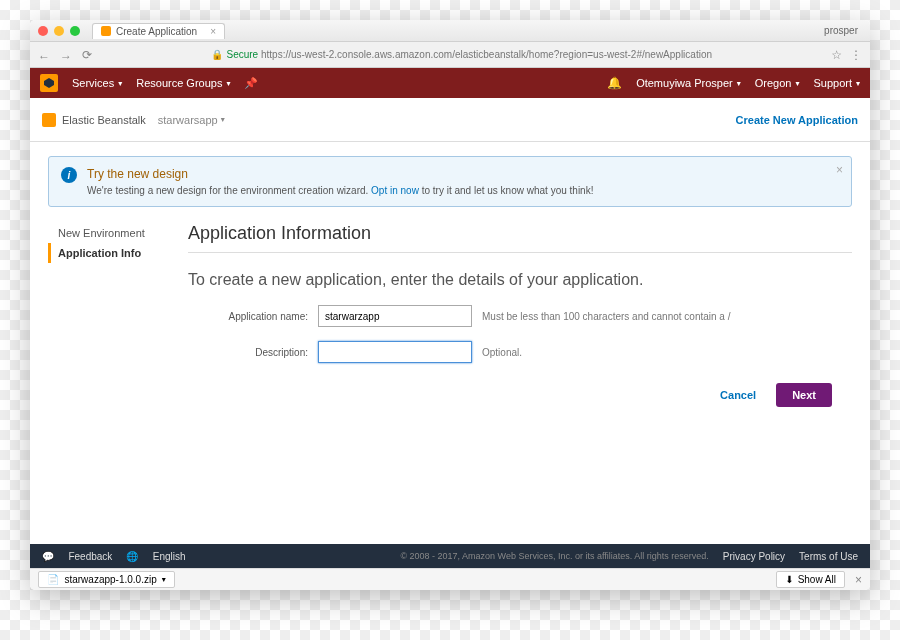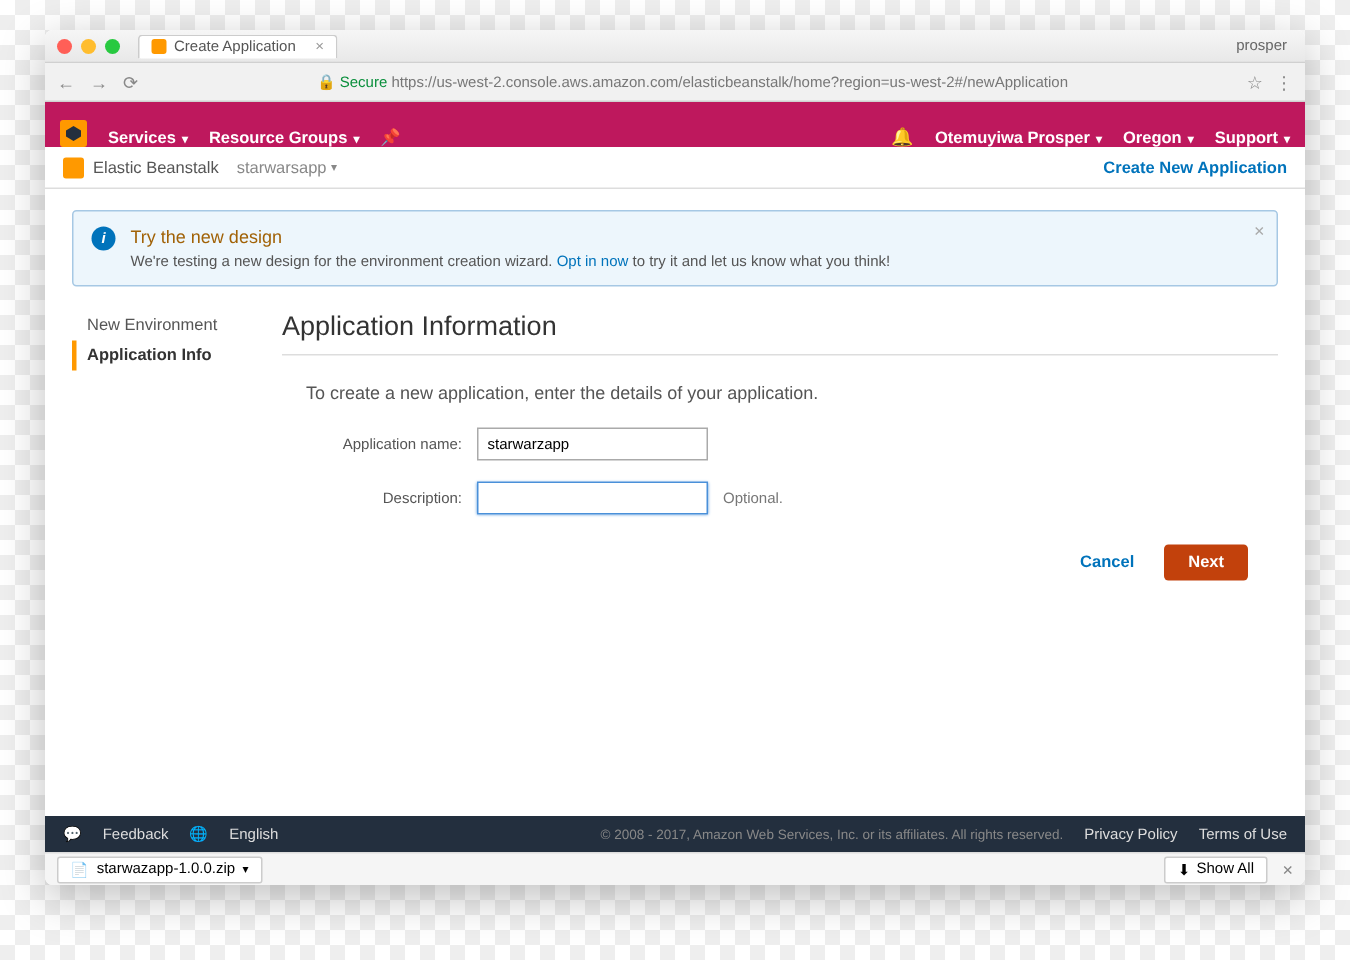--- a/index.html
+++ b/index.html
@@ -12,54 +12,54 @@
 .tab { margin-left: 12px; display: flex; align-items: center; gap: 5px; font-size: 10px; color: #555; background:#fff; border:1px solid #ccc; border-bottom:none; padding:2px 8px; border-radius:3px 3px 0 0;}
 .tab .fav { width:10px;height:10px;background:#f90;border-radius:2px;}
 .tab-close{color:#999;margin-left:8px;}
 .titlebar-right{margin-left:auto;font-size:10px;color:#666;padding-right:4px;}
 .urlbar { height: 26px; background:#f1f1f1; border-bottom:1px solid #d0d0d0; display:flex; align-items:center; padding:0 8px; gap:8px;}
 .nav-icons { display:flex; gap:10px; color:#888; font-size:12px;}
 .url { flex:1; font-size:10px; color:#777;text-align:center;}
 .url .secure{color:#0a8f3c; font-size:10px;}
 .url .green-lock{color:#0a8f3c;}
 .url-star{color:#888;font-size:12px;}
-.aws-header{height:30px;background:#be185d;display:flex;align-items:flex-end;color:#fff;padding:0 10px;gap:14px;font-size:11px;font-weight:bold;}
+.aws-header{height:30px;background:#7f1d1d;display:flex;align-items:center;color:#fff;padding:0 10px;gap:14px;font-size:11px;}
 .aws-logo{width:18px;height:18px;background:#f90;border-radius:2px;display:flex;align-items:center;justify-content:center;}
 .aws-menu{display:flex;align-items:center;gap:4px;cursor:pointer;}
 .caret{font-size:8px;}
 .aws-star{font-size:11px;}
 .aws-spacer{flex:1;}
 .aws-bell{font-size:12px;}
-.sub-header{height:28px;background:#fff;border-bottom:1px solid #ddd;display:flex;align-items:center;padding:0 12px;font-size:11px;}
+.sub-header{height:44px;background:#fff;border-bottom:1px solid #ddd;display:flex;align-items:center;padding:0 12px;font-size:11px;}
 .eb-logo{width:14px;height:14px;background:#f90;margin-right:6px;border-radius:2px;}
 .sub-header .bc{color:#555;margin-right:12px;}
 .sub-header .bc-app{color:#888;display:flex;align-items:center;gap:3px;}
 .sub-header .cna{margin-left:auto;color:#0073bb;font-weight:bold;}
 .content{padding:14px 18px 0 18px;}
 .alert{border:1px solid #a6c8e4;background:#edf6fc;border-radius:3px;padding:10px 12px;display:flex;gap:10px;position:relative;}
 .alert-icon{width:16px;height:16px;border-radius:50%;background:#0073bb;color:#fff;display:flex;align-items:center;justify-content:center;font-size:10px;font-style:italic;font-weight:bold;flex-shrink:0;}
 .alert-title{color:#a16207;font-size:12px;margin-bottom:4px;}
 .alert-body{font-size:10px;color:#555;}
 .alert-link{color:#0073bb;}
 .alert-close{position:absolute;right:8px;top:6px;color:#aaa;font-size:12px;}
 .main-area{display:flex;margin-top:16px;gap:0;}
 .sidebar{width:130px;font-size:11px;}
 .side-item{padding:4px 0 4px 10px;color:#555;}
 .side-item.active{border-left:3px solid #f90;font-weight:bold;color:#333;padding-left:7px;}
 .main-panel{flex:1;padding-left:10px;}
 .main-title{font-size:18px;font-weight:300;color:#333;border-bottom:1px solid #ddd;padding-bottom:8px;margin-bottom:18px;}
-.intro{font-size:12px;color:#555;margin-bottom:16px;margin-left:16px;}
+.intro{font-size:16px;color:#555;margin-bottom:16px;}
 .form-row{display:flex;align-items:center;margin-bottom:14px;}
 .form-label{width:130px;text-align:right;padding-right:10px;font-size:10px;color:#555;}
 .form-input{width:154px;height:22px;border:1px solid #aaa;padding:2px 6px;font-size:10px;}
 .form-input.focused{border:1px solid #4a90d9;box-shadow:0 0 2px #4a90d9;}
 .form-hint{font-size:10px;color:#777;margin-left:10px;}
 .btn-row{display:flex;justify-content:flex-end;gap:10px;padding-right:20px;margin-top:20px;}
 .btn-cancel{color:#0073bb;font-size:11px;font-weight:bold;background:none;border:none;cursor:pointer;padding:6px 10px;}
-.btn-next{background:#c2410c;color:#fff;border:none;padding:6px 16px;font-size:11px;font-weight:bold;border-radius:3px;cursor:pointer;}
+.btn-next{background:#701a75;color:#fff;border:none;padding:6px 16px;font-size:11px;font-weight:bold;border-radius:3px;cursor:pointer;}
 .footer{position:absolute;bottom:22px;left:0;right:0;height:24px;background:#232f3e;color:#ddd;display:flex;align-items:center;padding:0 12px;font-size:10px;gap:14px;}
 .footer-link{color:#ddd;}
 .footer-spacer{flex:1;}
 .footer-copy{color:#888;font-size:9px;}
 .dl-bar{position:absolute;bottom:0;left:0;right:0;height:22px;background:#f5f5f5;border-top:1px solid #ddd;display:flex;align-items:center;padding:0 8px;font-size:10px;}
 .dl-item{border:1px solid #ccc;background:#fff;padding:2px 8px;display:flex;align-items:center;gap:5px;border-radius:2px;}
 .dl-spacer{flex:1;}
 .show-all{border:1px solid #ccc;background:#fff;padding:2px 8px;display:flex;align-items:center;gap:4px;border-radius:2px;}
 .dl-close{margin-left:10px;color:#888;font-size:12px;}
 .checker{position:absolute;inset:0;z-index:-1;background-image:repeating-conic-gradient(#eee 0 25%,#fff 0 50%);background-size:20px 20px;}
@@ -155,20 +155,21 @@
       <div class="sidebar">
         <div class="side-item">New Environment</div>
         <div class="side-item active">Application Info</div>
       </div>
       <div class="main-panel">
         <div class="main-title">Application Information</div>
         <div class="intro">To create a new application, enter the details of your application.</div>
         <div class="form-row">
           <div class="form-label">Application name:</div>
           <input class="form-input" value="starwarzapp" style="">
+          <div class="form-hint">Must be less than 100 characters and cannot contain a /</div>
         </div>
         <div class="form-row">
           <div class="form-label">Description:</div>
           <input class="form-input focused" value="" style="">
           <div class="form-hint">Optional.</div>
         </div>
         <div class="btn-row">
           <button class="btn-cancel">Cancel</button>
           <button class="btn-next">Next</button>
         </div>

